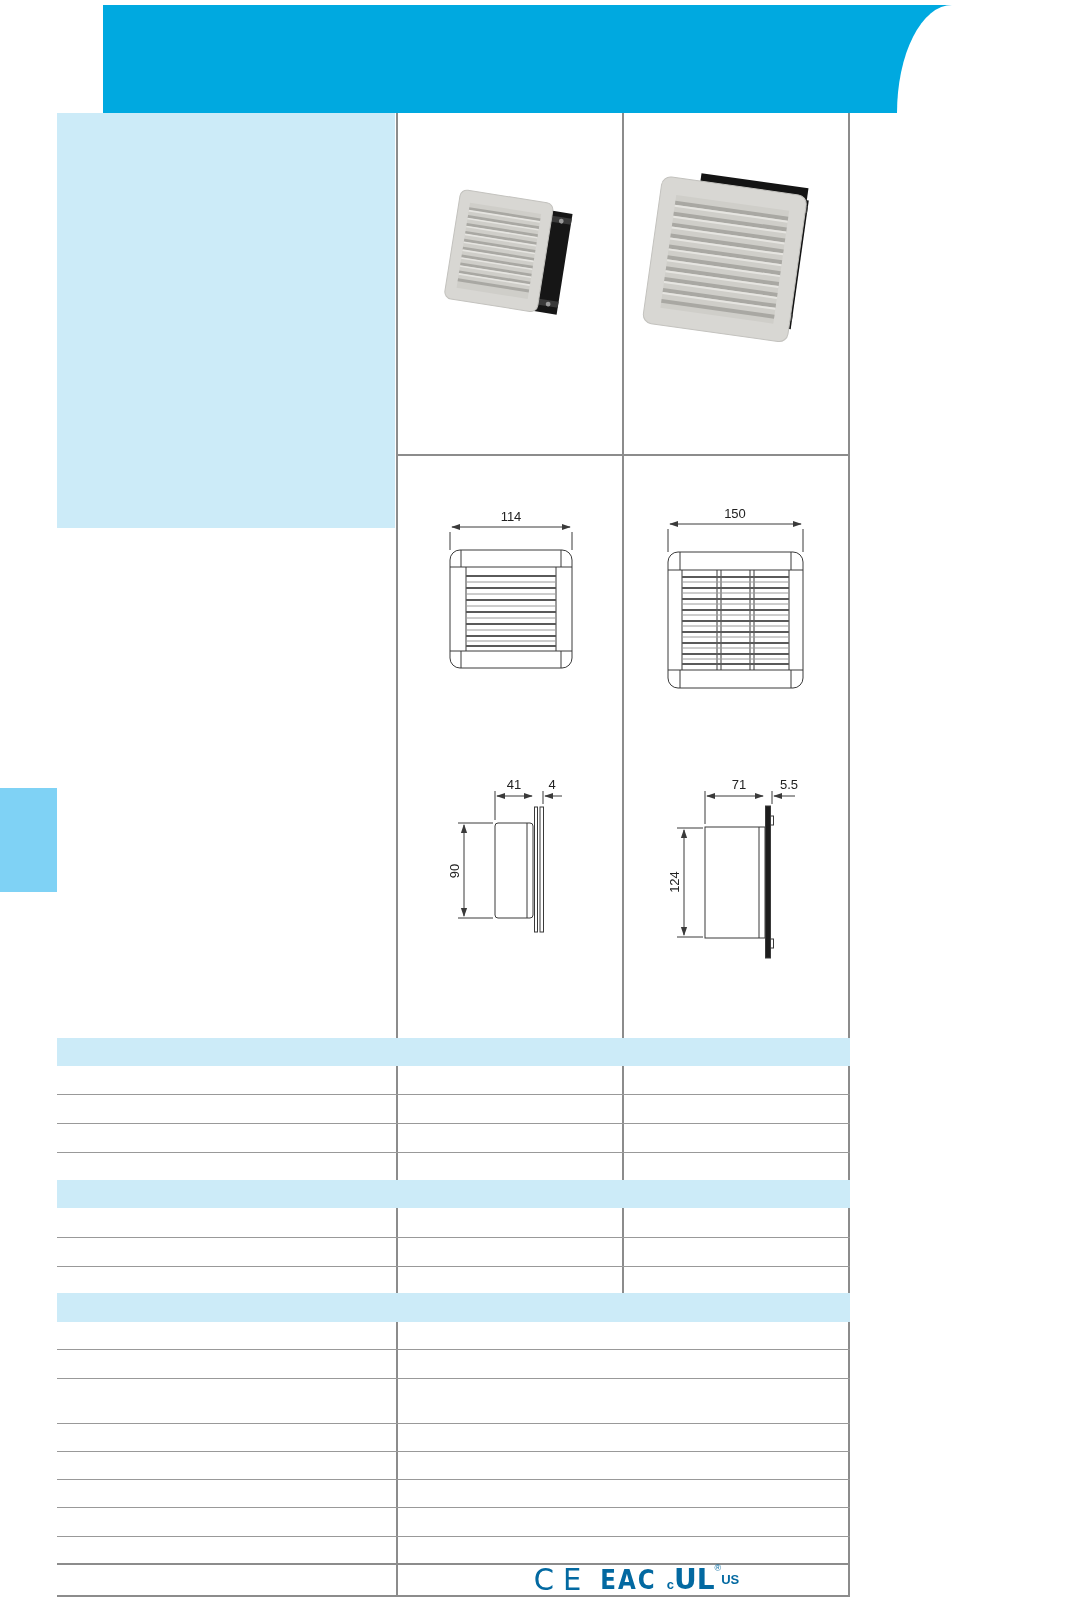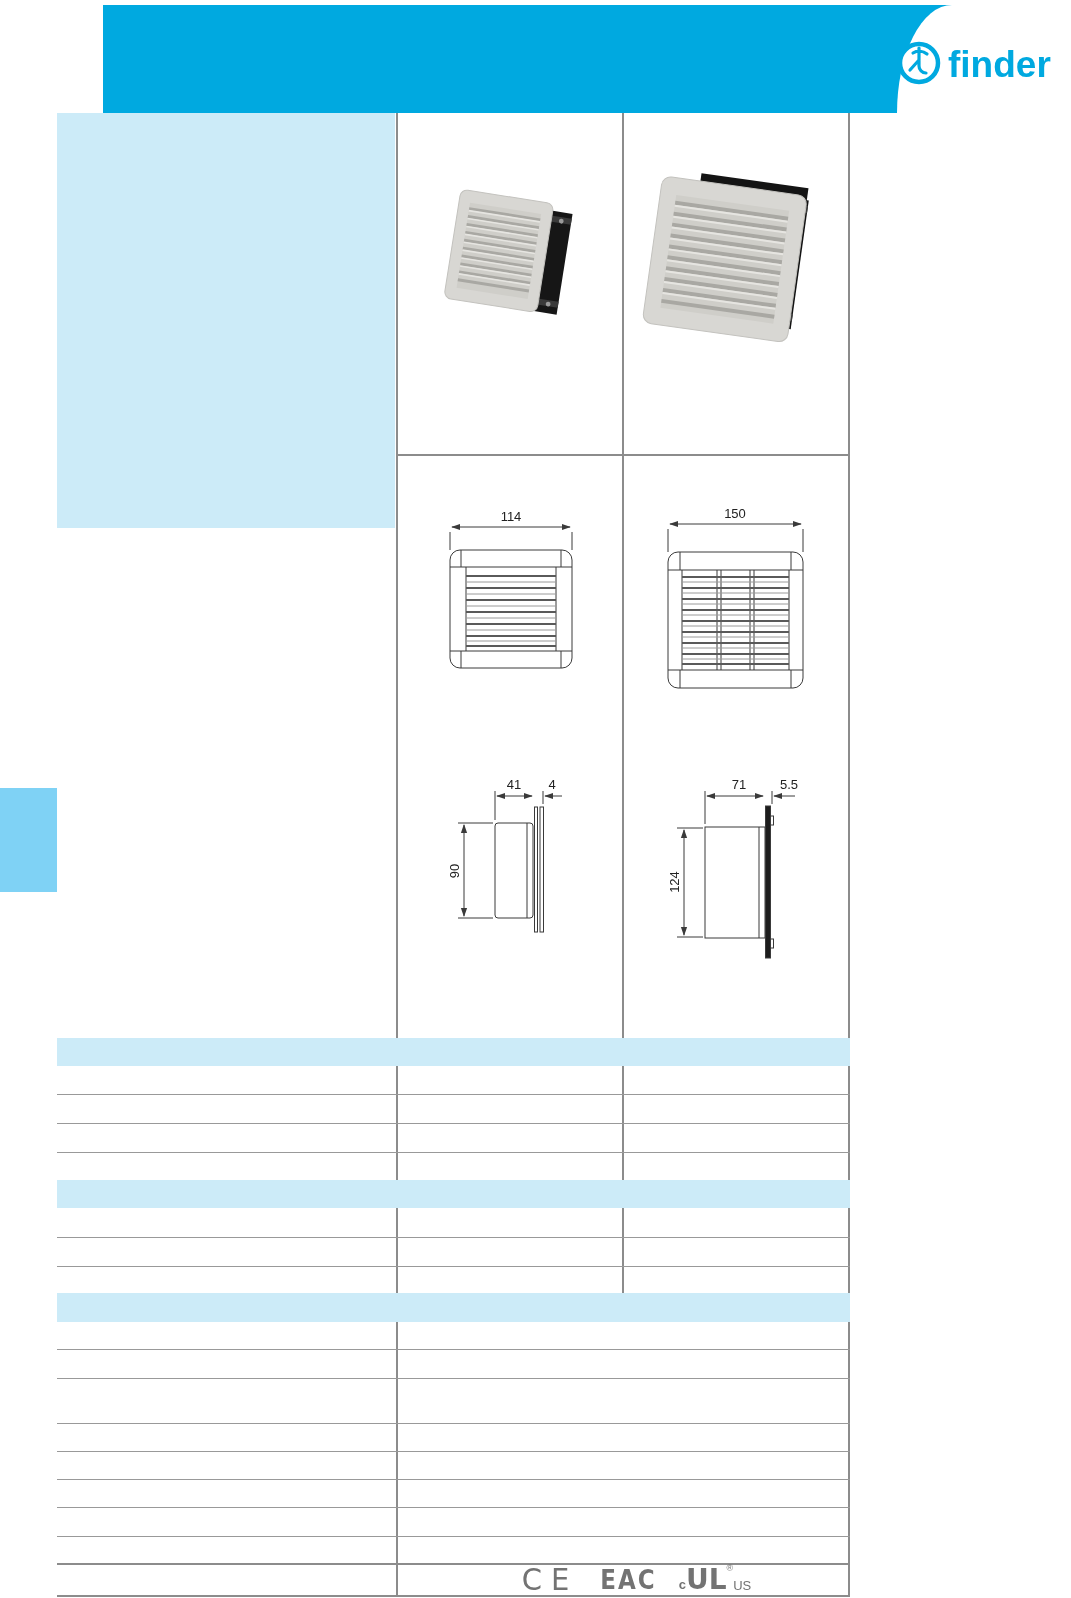--- a/index.html
+++ b/index.html
@@ -12,50 +12,41 @@
   .logo-text{color:#00A9E0;font-weight:bold;font-size:37px;letter-spacing:0px;
              font-family:"Liberation Sans",sans-serif;}
   .feature-box{background:#CCEBF8;}
   .side-tab{background:#7FD2F5;}
   .vline{background:#8C8C8C;width:2px;}
   .hline{background:#8C8C8C;height:2px;}
   .rowline{background:#999999;height:1px;left:57px;width:793px;}
   .thickline{background:#8C8C8C;height:2px;left:57px;width:793px;}
   .band{background:#CCEBF8;left:57px;width:793px;height:28px;}
   .certs{left:397px;top:1564px;width:479px;height:31px;display:flex;
-         align-items:center;justify-content:center;gap:22px;color:#737373;}
+         align-items:center;justify-content:center;gap:10px;color:#0369a1;}
   .ce{font-family:"DejaVu Sans",sans-serif;font-size:29px;letter-spacing:9px;
       font-weight:400;transform:scaleY(1.02);}
   .eac{font-family:"DejaVu Sans",sans-serif;font-size:23px;font-weight:bold;
        letter-spacing:2px;transform:scaleY(1.12);}
   .ulmark{display:flex;align-items:flex-end;line-height:1;}
   .ul-c{font-size:13px;font-weight:bold;margin-bottom:3px;}
   .ul-main{font-size:28px;font-weight:bold;font-family:"DejaVu Sans",sans-serif;text-align:center;}
   .ul-reg{font-size:9px;align-self:flex-start;margin-top:-2px;}
-  .ul-us{font-size:13px;font-weight:normal;margin-bottom:2px;}
+  .ul-us{font-size:13px;font-weight:bold;margin-bottom:8px;}
   svg text{font-family:"Liberation Sans",sans-serif;}
 </style>
 </head>
 <body>
 
 <div class="page">
 
   <div class="abs header-band" style="left:103px;top:5px;width:968px;height:108px;"></div>
 
   <div class="abs header-curve" style="right:0;top:5px;width:174px;height:108px;"></div>
 
-  <div class="abs logo" style="left:896px;top:41px;height:48px;">
-    <span>
-      <svg width="46" height="46" viewBox="0 0 46 46">
-        <circle cx="23" cy="23" r="19" fill="#fff" stroke="#00A9E0" stroke-width="4.5"></circle>
-        <path d="M23 8 L23 20 L14 30 M23 20 L23 26 A7 7 0 0 0 30 33 M17 13 A12 12 0 0 1 31 14" fill="none" stroke="#00A9E0" stroke-width="3.2" stroke-linecap="round"></path>
-      </svg>
-    </span>
-    <span class="logo-text">finder</span>
-  </div>
 
   <div class="abs feature-box" style="left:57px;top:113px;width:338px;height:415px;"></div>
 
   <div class="abs side-tab" style="left:0;top:788px;width:57px;height:104px;"></div>
 
   <div class="abs vline" style="left:396px;top:113px;height:1484px;"></div>
   <div class="abs vline" style="left:622px;top:113px;height:1180px;"></div>
   <div class="abs vline" style="left:848px;top:113px;height:1484px;"></div>
   <div class="abs hline" style="left:396px;top:454px;width:454px;"></div>
 

